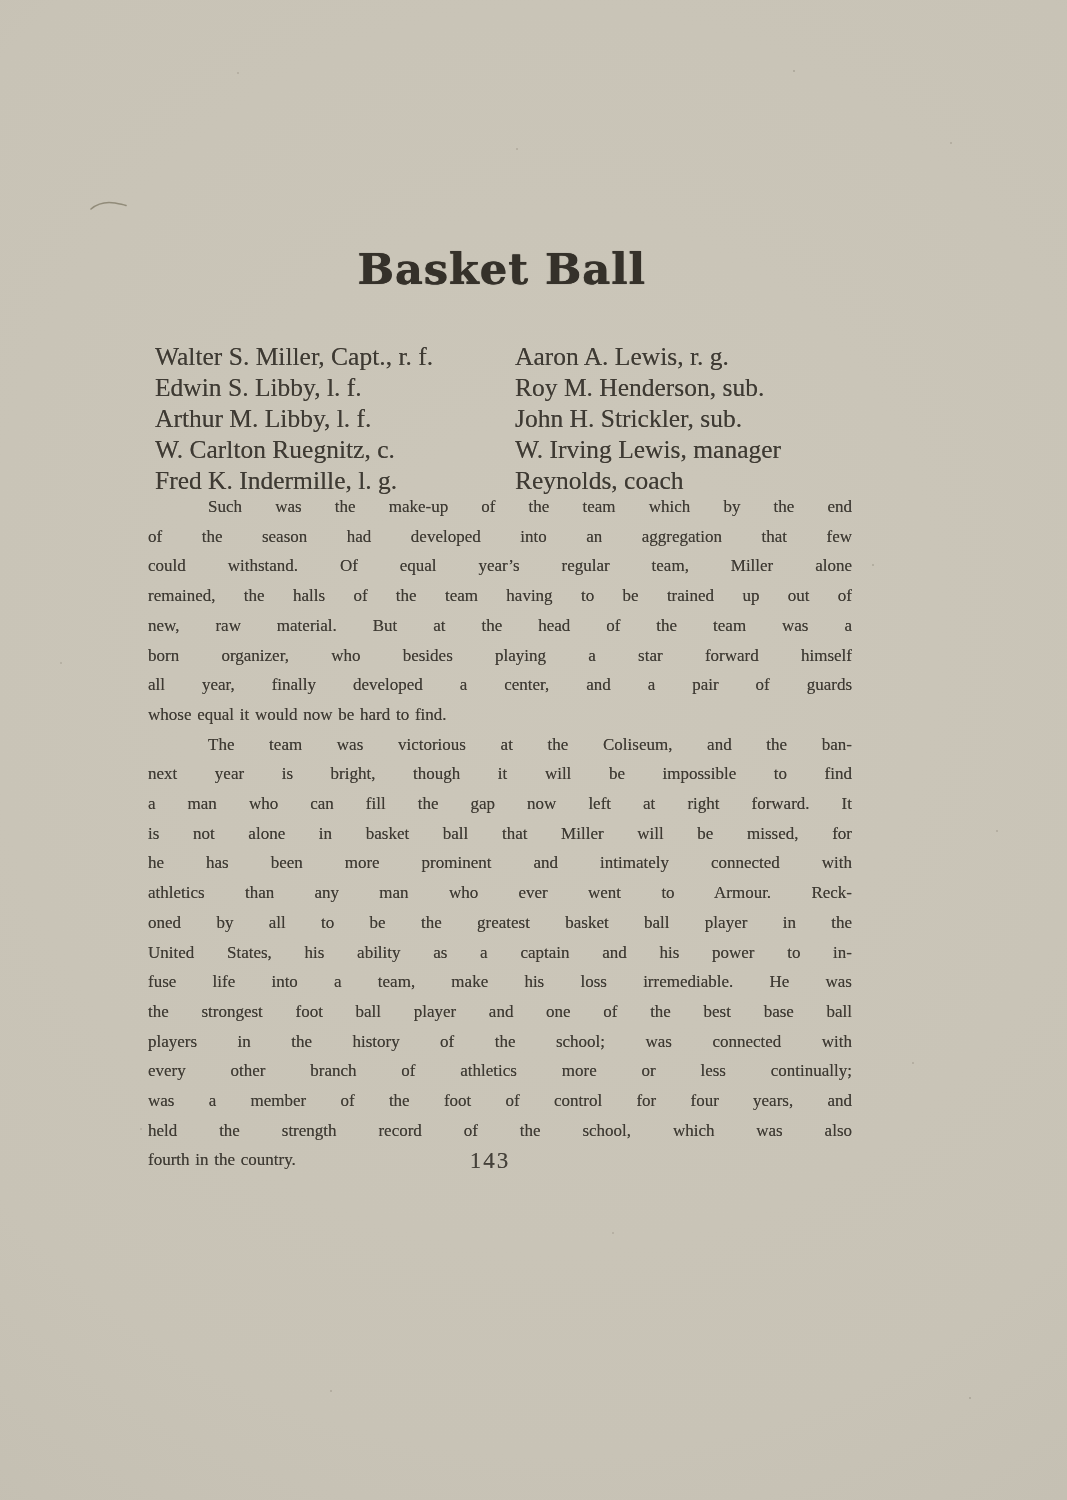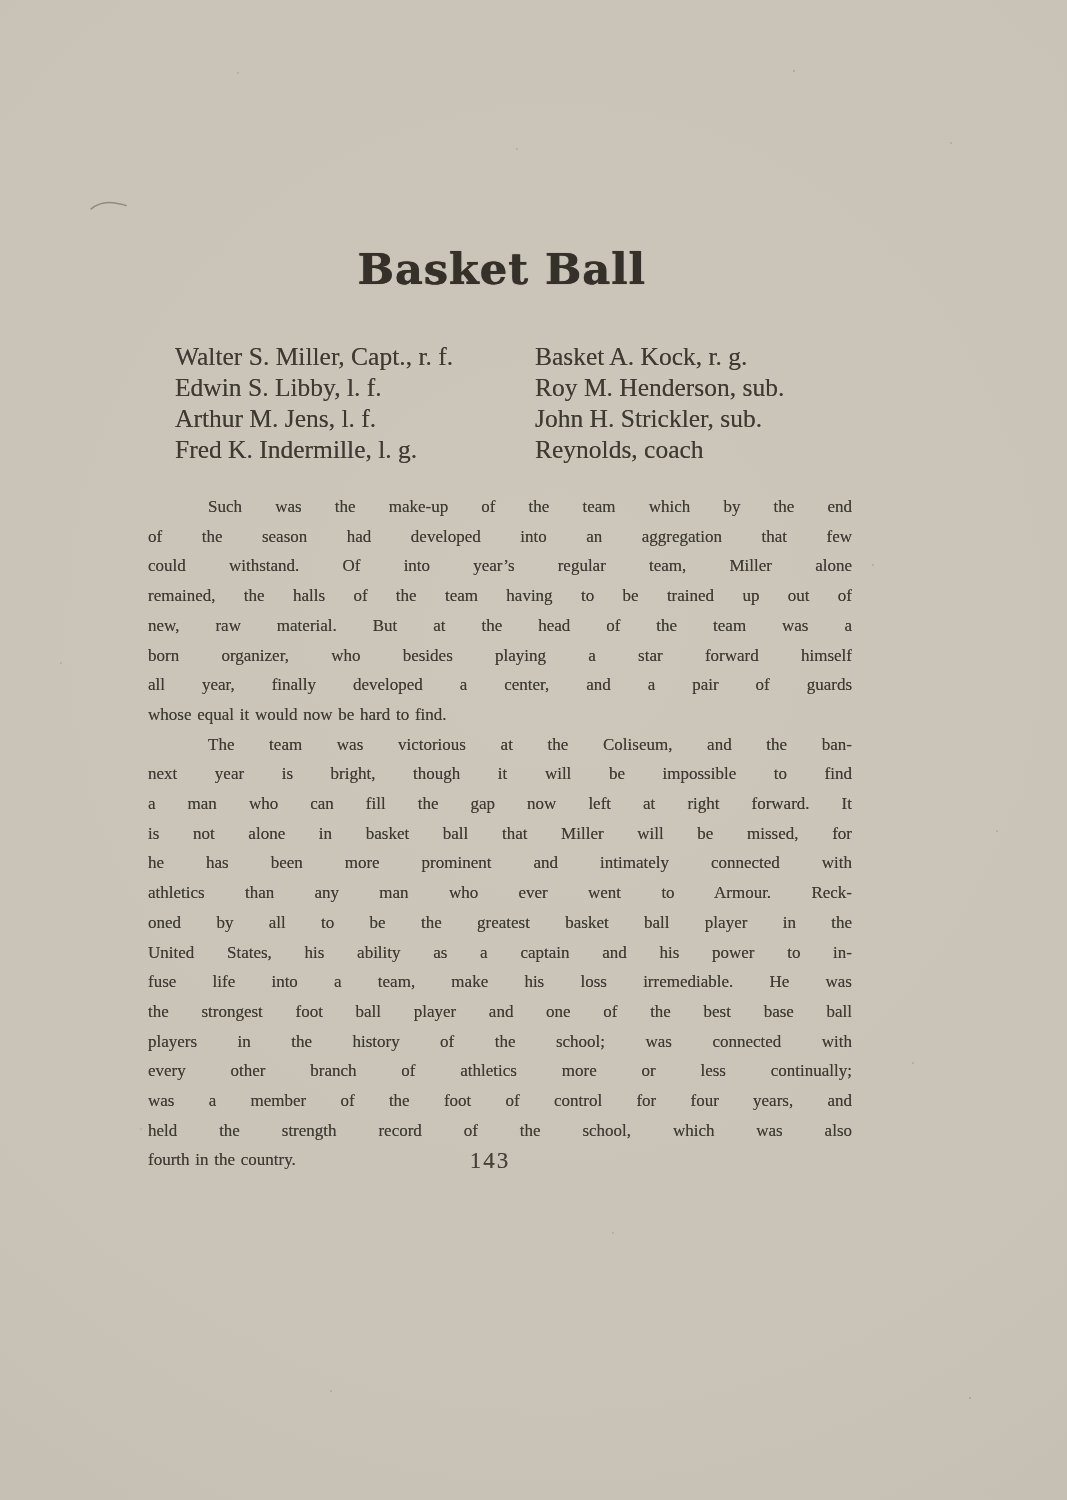--- a/index.html
+++ b/index.html
@@ -21,21 +21,21 @@
     line-height:52px;
     letter-spacing:1px;
     color:#35312a;
     text-shadow:0.6px 0 0 #35312a, 0 0 1px rgba(53,49,42,.5);
   }
   .roster{
     position:absolute;top:341px;left:155px;width:706px;
     font-size:25.5px;
     text-shadow:0 0 .5px rgba(62,58,51,.65);
   }
-  .roster-row{display:flex;height:31px;line-height:31px;margin-left:20px;}
+  .roster-row{display:flex;height:31px;line-height:31px;}
   .roster-cell-left{width:360px;}
   .roster-cell-right{flex:1;}
   .bodytext{
     position:absolute;top:492px;left:148px;width:704px;
     font-size:17px;
     text-shadow:0 0 .5px rgba(62,58,51,.65);
   }
   .line{
     line-height:29.7px;
     text-align:justify;
@@ -80,41 +80,45 @@
 
   <svg class="pencil-mark" width="38" height="16" viewBox="0 0 38 16">
     <path d="M1,11 C7,6 16,3.5 25,5 C29,5.7 33,6.5 36,7.5" fill="none" stroke="#87816f" stroke-width="1.6" stroke-linecap="round" opacity="0.85"></path>
   </svg>
 
   <div class="title">Basket Ball</div>
 
   <div class="roster">
     <div class="roster-row">
       <div class="roster-cell-left">Walter S. Miller, Capt., r. f.</div>
-      <div class="roster-cell-right">Basket A. Kock, r. g.</div>
+      <div class="roster-cell-right">Aaron A. Lewis, r. g.</div>
     </div>
     <div class="roster-row">
       <div class="roster-cell-left">Edwin S. Libby, l. f.</div>
       <div class="roster-cell-right">Roy M. Henderson, sub.</div>
     </div>
     <div class="roster-row">
-      <div class="roster-cell-left">Arthur M. Jens, l. f.</div>
+      <div class="roster-cell-left">Arthur M. Libby, l. f.</div>
       <div class="roster-cell-right">John H. Strickler, sub.</div>
+    </div>
+    <div class="roster-row">
+      <div class="roster-cell-left">W. Carlton Ruegnitz, c.</div>
+      <div class="roster-cell-right">W. Irving Lewis, manager</div>
     </div>
     <div class="roster-row">
       <div class="roster-cell-left">Fred K. Indermille, l. g.</div>
       <div class="roster-cell-right">Reynolds, coach</div>
     </div>
   </div>
 
   <div class="bodytext">
     <div>
       <div class="line first">Such was the make-up of the team which by the end</div>
       <div class="line">of the season had developed into an aggregation that few</div>
-      <div class="line">could withstand. Of into year’s regular team, Miller alone</div>
+      <div class="line">could withstand. Of equal year’s regular team, Miller alone</div>
       <div class="line">remained, the halls of the team having to be trained up out of</div>
       <div class="line">new, raw material. But at the head of the team was a</div>
       <div class="line">born organizer, who besides playing a star forward himself</div>
       <div class="line">all year, finally developed a center, and a pair of guards</div>
       <div class="line last">whose equal it would now be hard to find.</div>
     </div>
     <div>
       <div class="line first">The team was victorious at the Coliseum, and the ban-</div>
       <div class="line">next year is bright, though it will be impossible to find</div>
       <div class="line">a man who can fill the gap now left at right forward. It</div>

